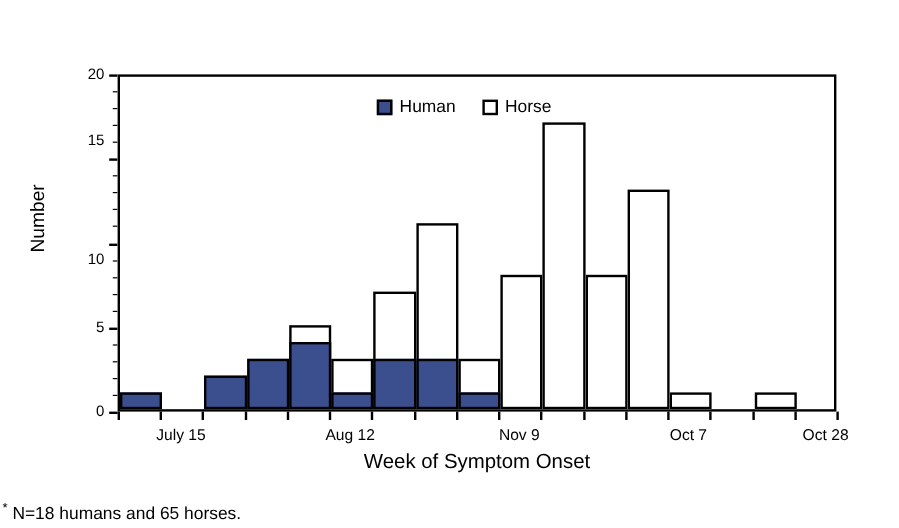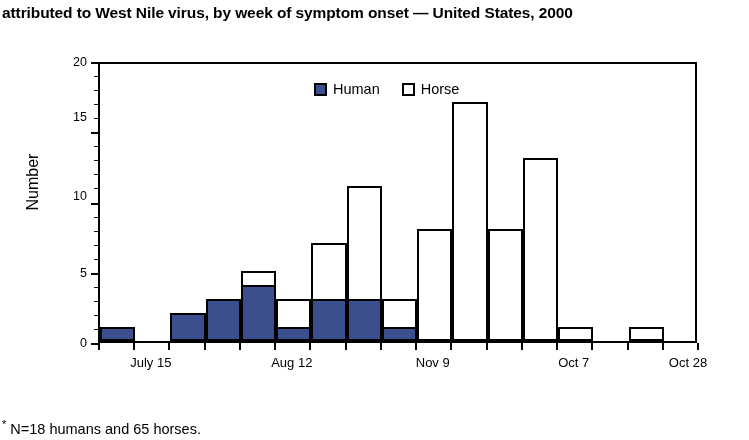--- a/index.html
+++ b/index.html
@@ -69,41 +69,40 @@
   #footnote{
     position:absolute;left:2px;top:418px;font-size:14.5px;
     white-space:nowrap;
   }
   #footnote .star{font-size:11px;vertical-align:super;}
 </style>
 </head>
 <body>
 
 <div id="fig-title">
-  <span class="line">attributed to West Nile virus, by week of symptom onset — United States, 2000</span>
 </div>
 
 <div id="chart-area">
 
   <div id="y-axis-title">Number</div>
   <div id="y-ticks">
       <div class="ytick" style="top: 288px;"></div>
       <div class="ylabel" style="top: 288px;">0</div>
       <div class="ytick minor" style="top: 273.95px;"></div>
       <div class="ytick minor" style="top: 259.9px;"></div>
       <div class="ytick minor" style="top: 245.85px;"></div>
       <div class="ytick minor" style="top: 231.8px;"></div>
       <div class="ytick" style="top: 217.75px;"></div>
       <div class="ylabel" style="top: 217.75px;">5</div>
       <div class="ytick minor" style="top: 203.7px;"></div>
       <div class="ytick minor" style="top: 189.65px;"></div>
       <div class="ytick minor" style="top: 175.6px;"></div>
       <div class="ytick minor" style="top: 161.55px;"></div>
       <div class="ytick" style="top: 147.5px;"></div>
-      <div class="ylabel" style="top: 141px;">10</div>
+      <div class="ylabel" style="top: 161px;">10</div>
       <div class="ytick minor" style="top: 133.45px;"></div>
       <div class="ytick minor" style="top: 119.4px;"></div>
       <div class="ytick minor" style="top: 105.35px;"></div>
       <div class="ytick minor" style="top: 91.3px;"></div>
       <div class="ytick" style="top: 77.25px;"></div>
       <div class="ylabel" style="top: 62px;">15</div>
       <div class="ytick minor" style="top: 63.2px;"></div>
       <div class="ytick minor" style="top: 49.15px;"></div>
       <div class="ytick minor" style="top: 35.1px;"></div>
       <div class="ytick minor" style="top: 21.05px;"></div>
@@ -164,18 +163,19 @@
       <div class="xtick" style="left: 591.294px;"></div>
       <div class="xtick" style="left: 626.529px;"></div>
       <div class="xtick" style="left: 661.765px;"></div>
       <div class="xtick" style="left: 697px;"></div>
       <div class="xlabel" style="left: 150.853px;">July 15</div>
       <div class="xlabel" style="left: 291.794px;">Aug 12</div>
       <div class="xlabel" style="left: 432.735px;">Nov 9</div>
       <div class="xlabel" style="left: 573.676px;">Oct 7</div>
       <div class="xlabel" style="left: 688px;">Oct 28</div>
     </div>
+  <div id="x-axis-title">Week of Symptom Onset</div>
 </div>
 
 <div id="footnote">
   <span class="star">*</span>
   <span>N=18 humans and 65 horses.</span>
 </div>
 
 </body></html>

